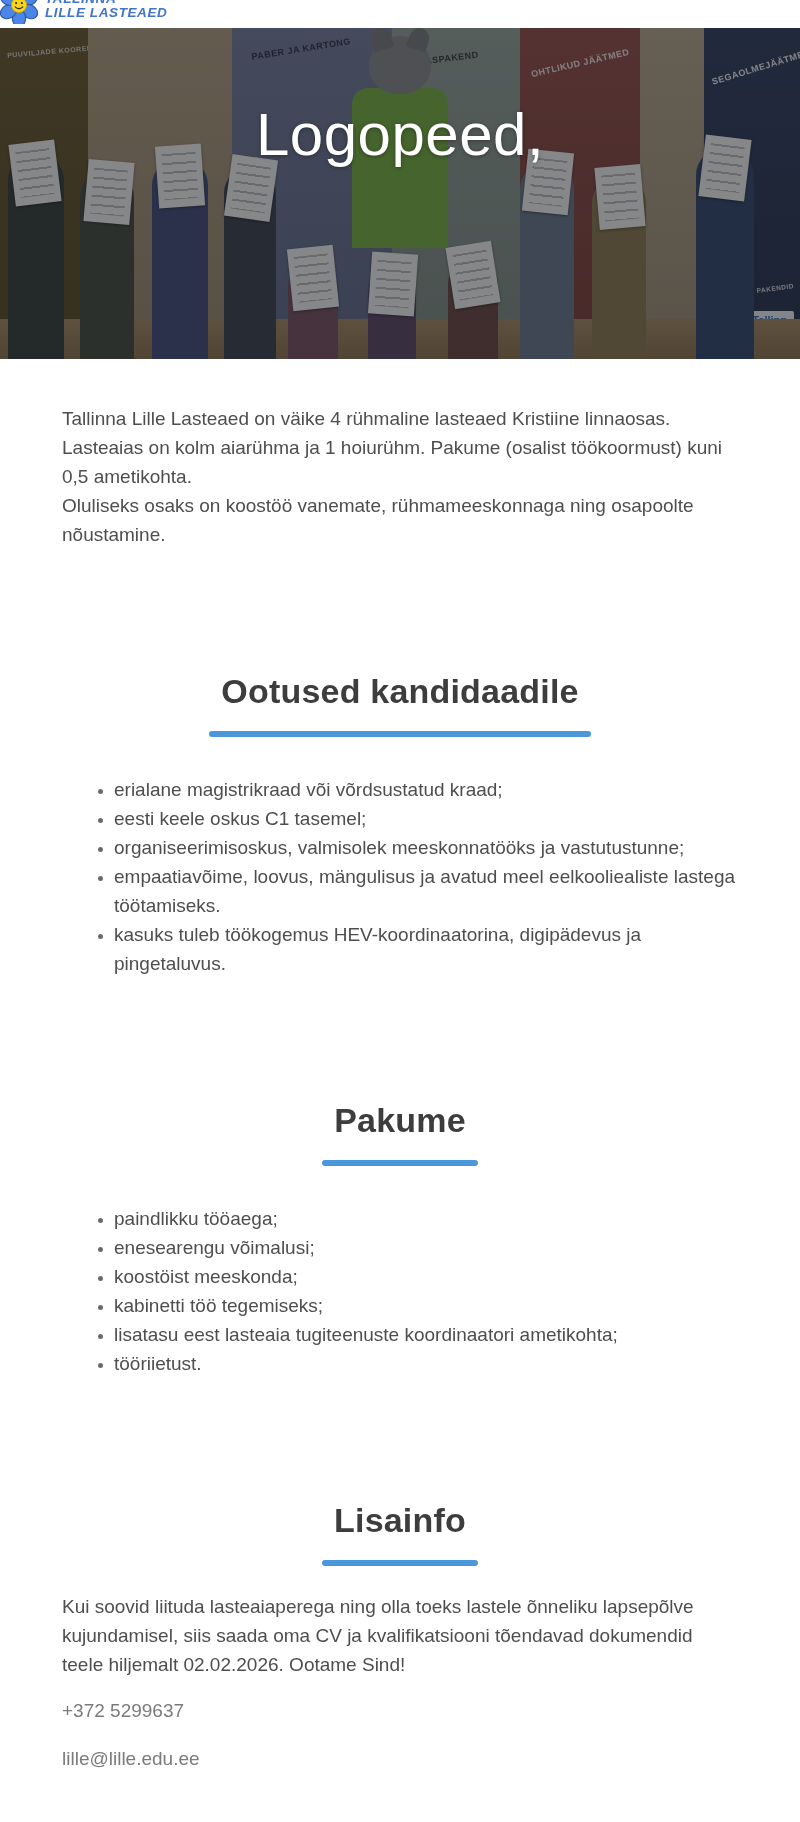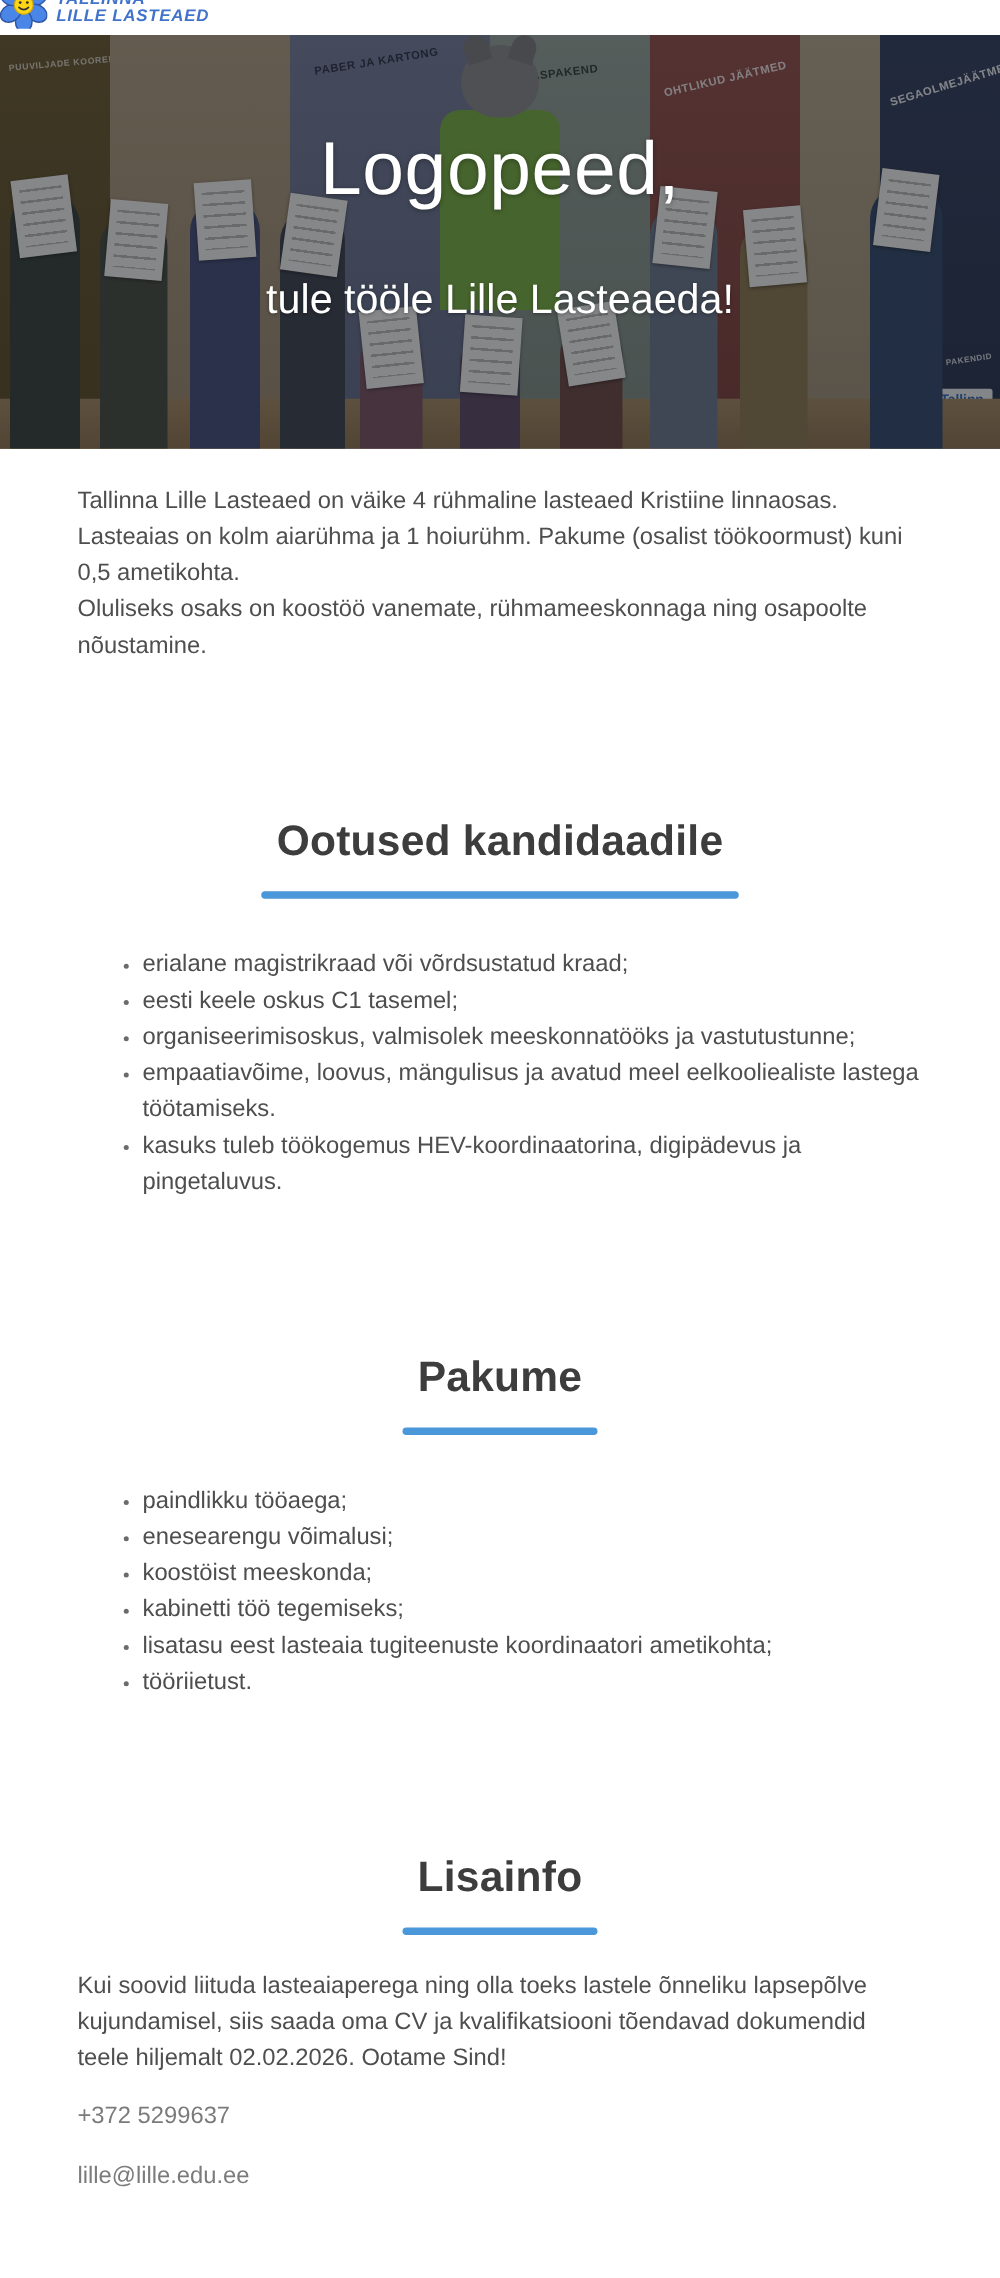--- a/index.html
+++ b/index.html
@@ -46,21 +46,21 @@
   .m-body { width:96px; height:160px; background:#79b142; border-radius:16px 16px 0 0; margin-top:-6px; }
   .hero-overlay { position:absolute; inset:0; background:rgba(15,16,22,.48); }
   .hero-text { position:absolute; inset:0; z-index:5; display:flex; flex-direction:column;
     align-items:center; padding-top:74px; color:#fff; text-align:center;gap:26px; }
   .hero-title { font-size:60px; line-height:1.1; font-weight:400; letter-spacing:.5px;
     text-shadow:0 1px 4px rgba(0,0,0,.35); }
   .hero-subtitle { margin-top:26px; font-size:33px; font-weight:400;
     text-shadow:0 1px 3px rgba(0,0,0,.35); }
 
   
-  .content { width: 676px; margin: 0 auto; padding-top: 27px; font-size: 19px; line-height: 29px; }
+  .content { width: 676px; margin: 0 auto; padding-top: 45px; font-size: 19px; line-height: 29px; }
   .intro p { margin: 0; }
 
   .section { margin-top: 110px; }
   .heading-wrap { display: table; margin: 0 auto; text-align: center; }
   h2 { margin:12px; font-size: 34px; line-height: 40px; font-weight: bold; color:#3d3d3d;
        letter-spacing:.2px; }
   .rule { height: 6px; border-radius: 3px; margin-top: 20px; }
 
   ul.bullets { margin: 38px 0 0; padding-left: 52px; }
   ul.bullets li { line-height: 29px; }
@@ -155,21 +155,20 @@
 
   <div class="mascot">
     <div class="m-head"></div>
     <div class="m-body"></div>
   </div>
 
   <div class="hero-overlay"></div>
 
   <div class="hero-text">
     <div class="hero-title">Logopeed,</div>
-    <div class="hero-subtitle">tule tööle Lille Lasteaeda!</div>
   </div>
 </div>
 
 <div class="content">
 
   <div class="intro">
     <p>Tallinna Lille Lasteaed on väike 4 rühmaline lasteaed Kristiine linnaosas. Lasteaias on kolm aiarühma ja 1 hoiurühm. Pakume (osalist töökoormust) kuni 0,5 ametikohta.</p>
     <p>Oluliseks osaks on koostöö vanemate, rühmameeskonnaga ning osapoolte nõustamine.</p>
   </div>
 

